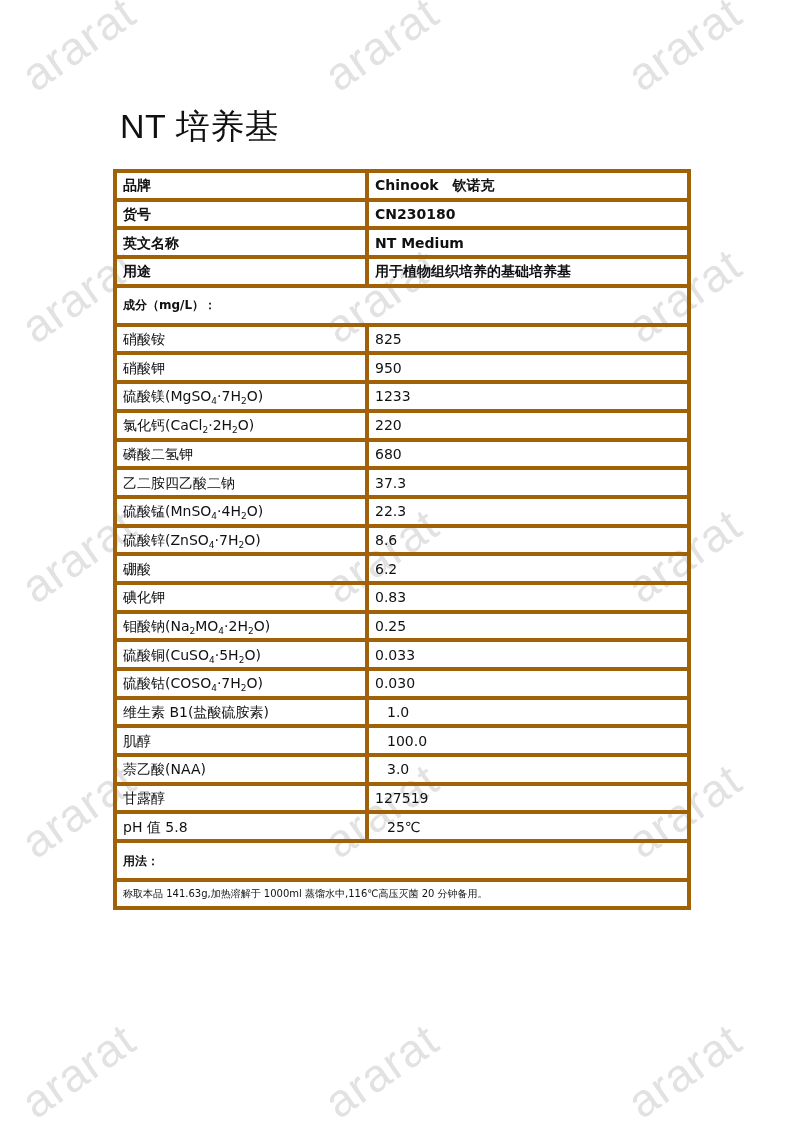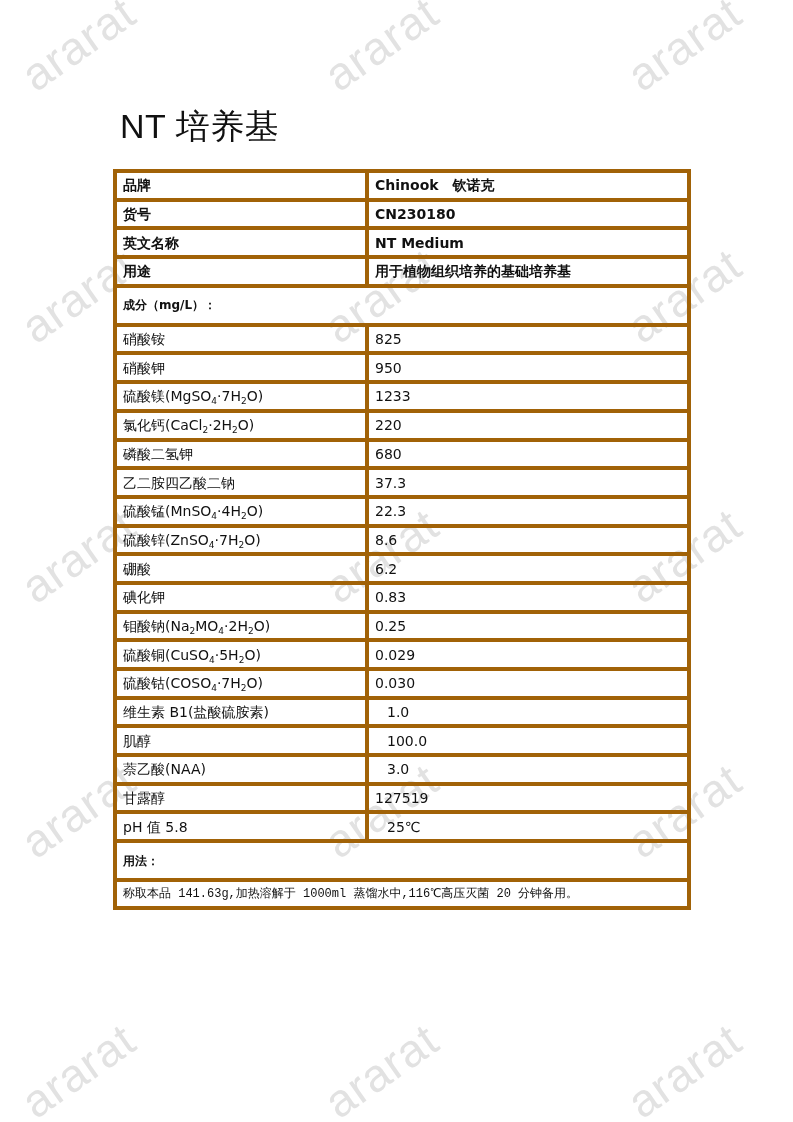--- a/index.html
+++ b/index.html
@@ -23,21 +23,21 @@
   table.sheet td {
     border: 4px solid #a16207; height: 24.7px; padding: 0 0 0 6px; vertical-align: middle;
     line-height: 16px; white-space: nowrap;
   }
   table.sheet td.k { width: 242px; }
   table.sheet tr.info td { font-weight: bold; font-size: 14px; }
   table.sheet td.section {
     font-weight: bold; font-size: 12px; height: 35px; padding-left: 6px;
   }
   table.sheet td.indent { padding-left: 18px; }
-  table.sheet td.usage { font-size: 12px; height: 24px; font-family: Liberation Mono, monospace; }
+  table.sheet td.usage { font-size: 10px; height: 24px; }
   sub { font-size: 9px; vertical-align: -3px; line-height: 0; }
 </style>
 </head>
 <body>
 
 <div class="wm" style="left:42px;top:48px;">ararat</div>
 <div class="wm" style="left:345px;top:48px;">ararat</div>
 <div class="wm" style="left:648px;top:48px;">ararat</div>
 <div class="wm" style="left:42px;top:300px;">ararat</div>
 <div class="wm" style="left:345px;top:300px;">ararat</div>
@@ -115,21 +115,21 @@
       <tr>
         <td class="k"><span>碘化钾</span></td>
         <td>0.83</td>
       </tr>
       <tr>
         <td class="k"><span>钼酸钠</span><span>(Na</span><sub>2</sub><span>MO</span><sub>4</sub><span>·2H</span><sub>2</sub><span>O)</span></td>
         <td>0.25</td>
       </tr>
       <tr>
         <td class="k"><span>硫酸铜</span><span>(CuSO</span><sub>4</sub><span>·5H</span><sub>2</sub><span>O)</span></td>
-        <td>0.029</td>
+        <td>0.033</td>
       </tr>
       <tr>
         <td class="k"><span>硫酸钴</span><span>(COSO</span><sub>4</sub><span>·7H</span><sub>2</sub><span>O)</span></td>
         <td>0.030</td>
       </tr>
       <tr>
         <td class="k"><span>维生素 B1(盐酸硫胺素)</span></td>
         <td class="indent">1.0</td>
       </tr>
       <tr>

